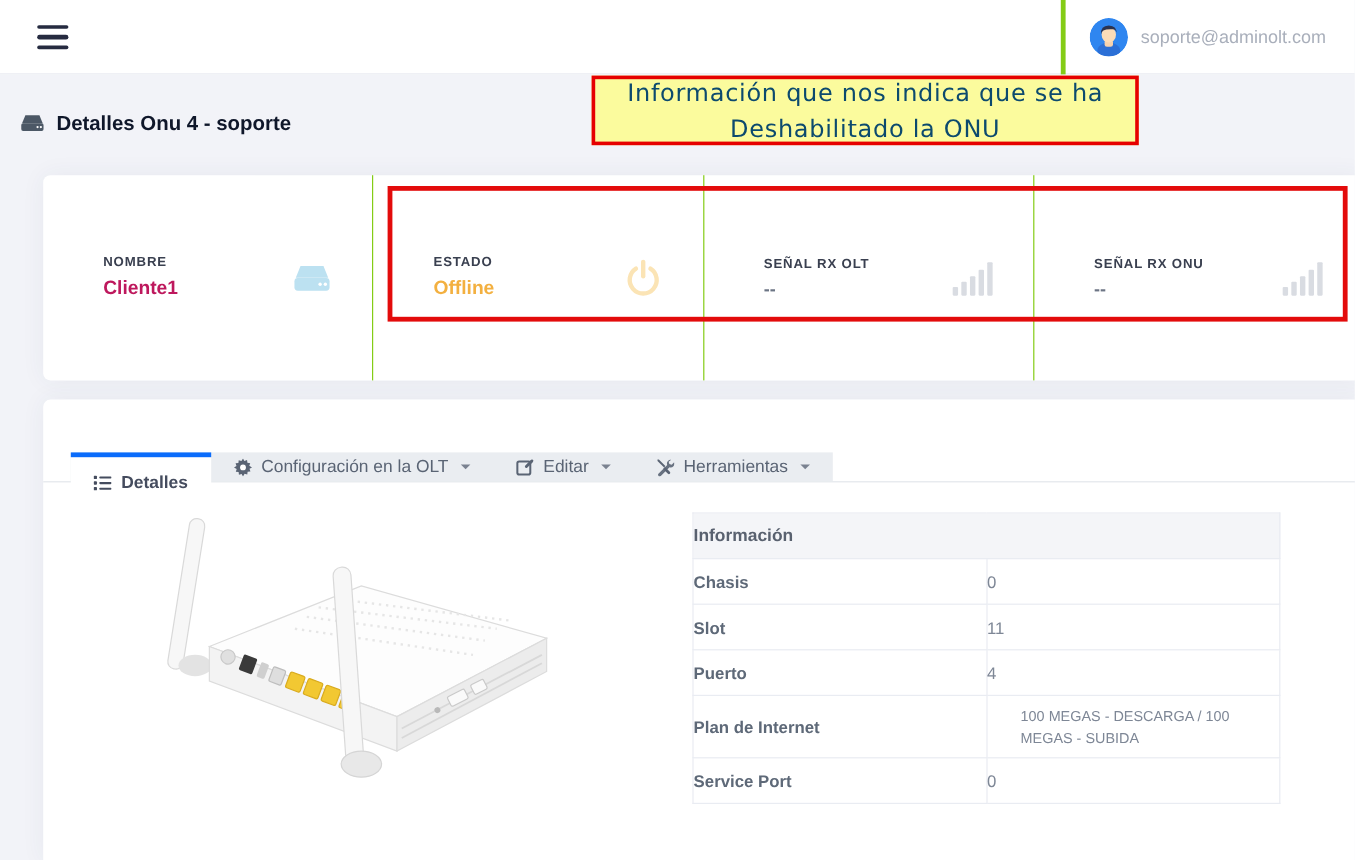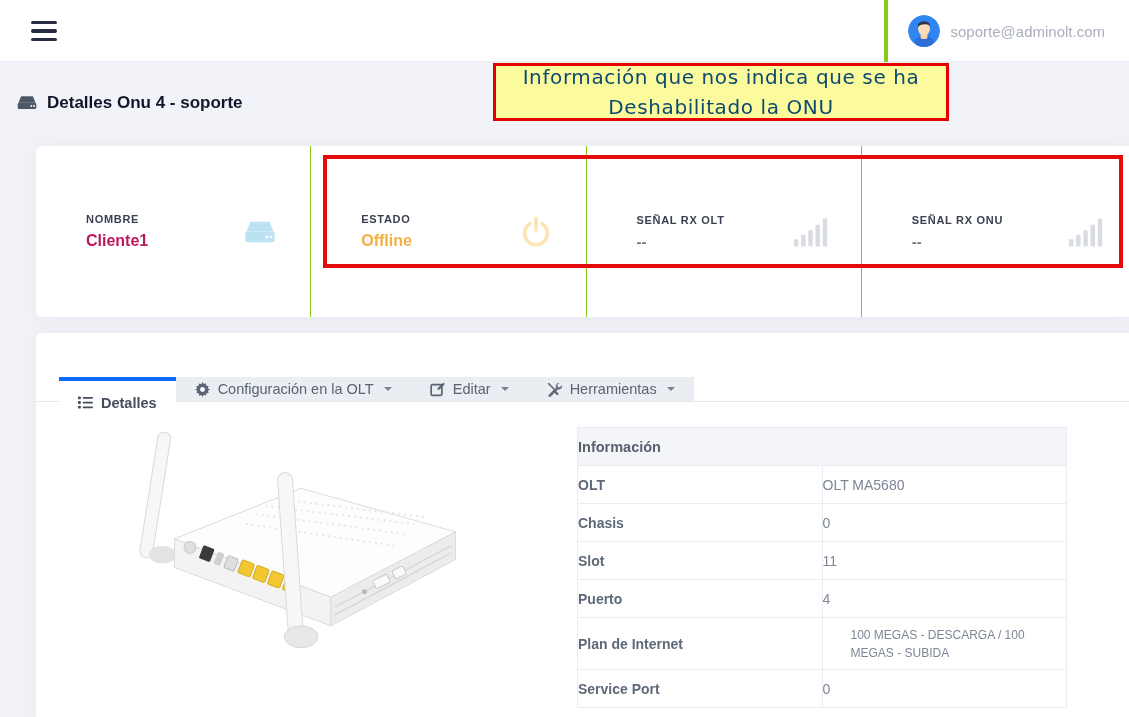--- a/index.html
+++ b/index.html
@@ -313,24 +313,20 @@
 </div>
 
 <table class="info-table">
   <thead>
     <tr>
       <th colspan="2">Información</th>
     </tr>
   </thead>
   <tbody>
     <tr>
-      <td class="lbl">OLT</td>
-      <td class="val">OLT MA5680</td>
-    </tr>
-    <tr>
       <td class="lbl">Chasis</td>
       <td class="val">0</td>
     </tr>
     <tr>
       <td class="lbl">Slot</td>
       <td class="val">11</td>
     </tr>
     <tr>
       <td class="lbl">Puerto</td>
       <td class="val">4</td>

